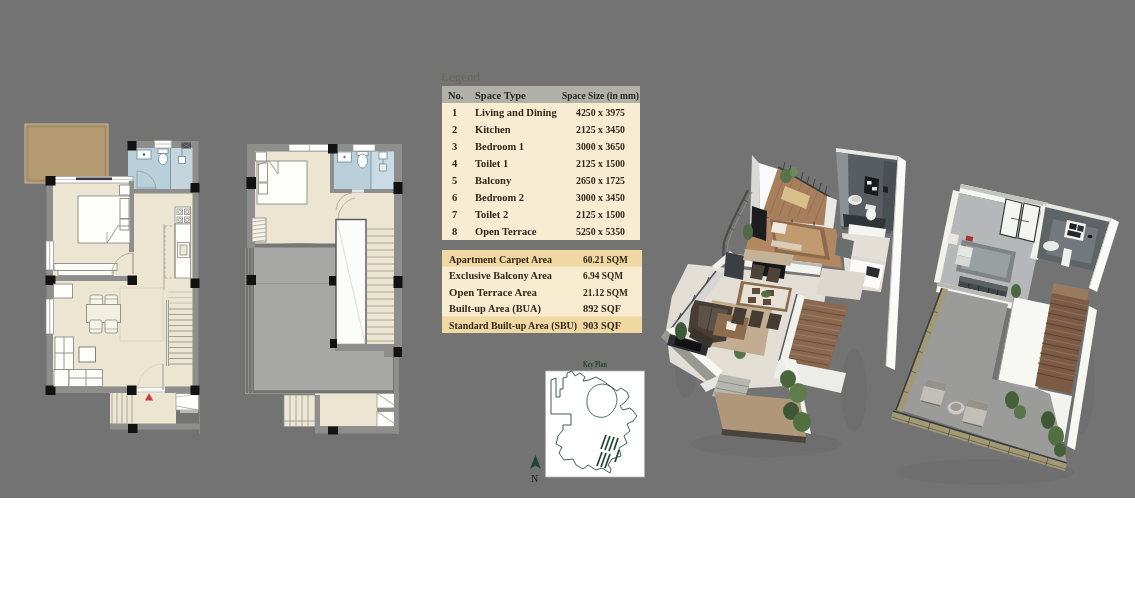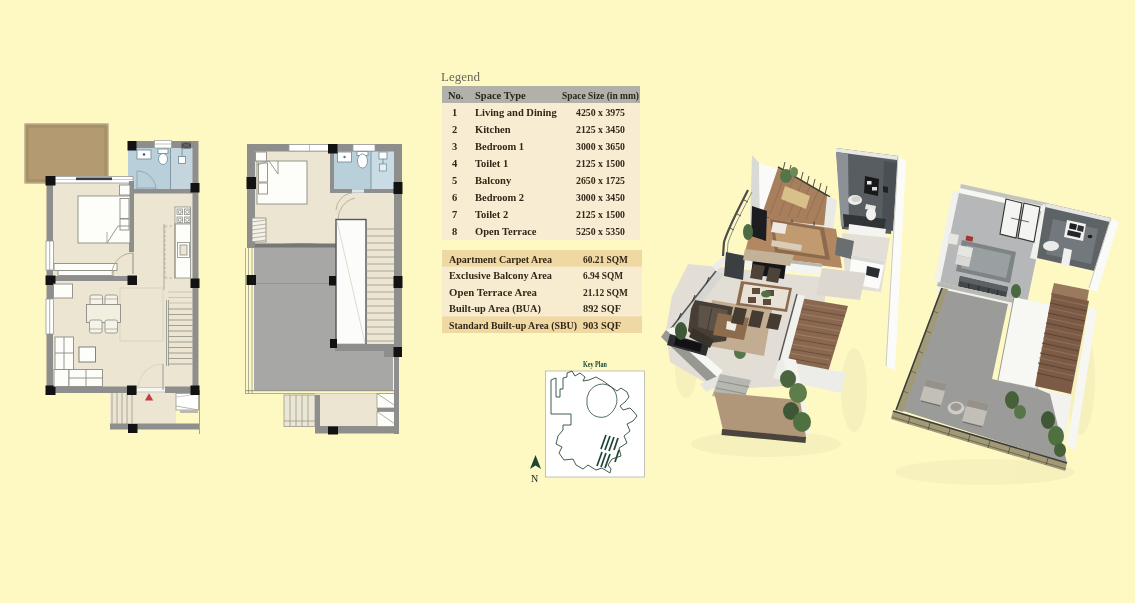--- a/index.html
+++ b/index.html
@@ -1,16 +1,16 @@
 <!DOCTYPE html>
 <html><head>
 <meta charset="utf-8">
 <style>
   html,body{margin:0;padding:0;background:#fff;}
-  #page{position:relative;width:1135px;height:603px;background:#fef9c3;overflow:hidden;
+  #page{position:relative;width:1135px;height:498px;background:#737373;overflow:hidden;
         font-family:"Liberation Serif", serif;}
   svg{position:absolute;top:0;left:0;}
 </style>
 </head>
 <body>
 <div id="page">
 <svg width="1135" height="603" viewBox="0 0 1135 603">
 <defs>
 </defs>
 

